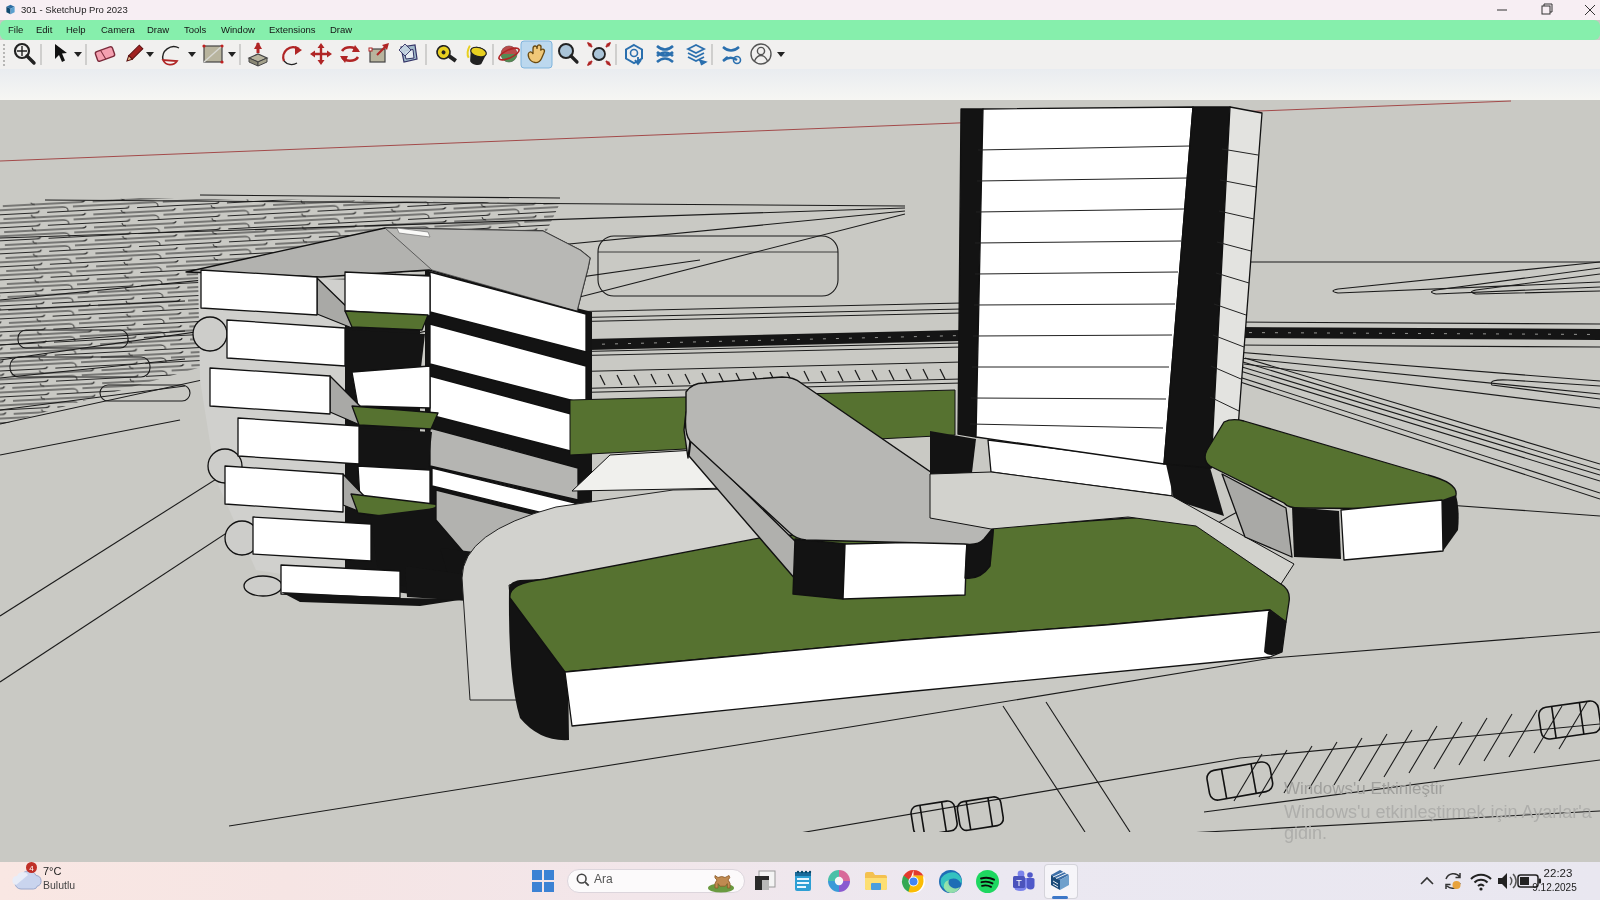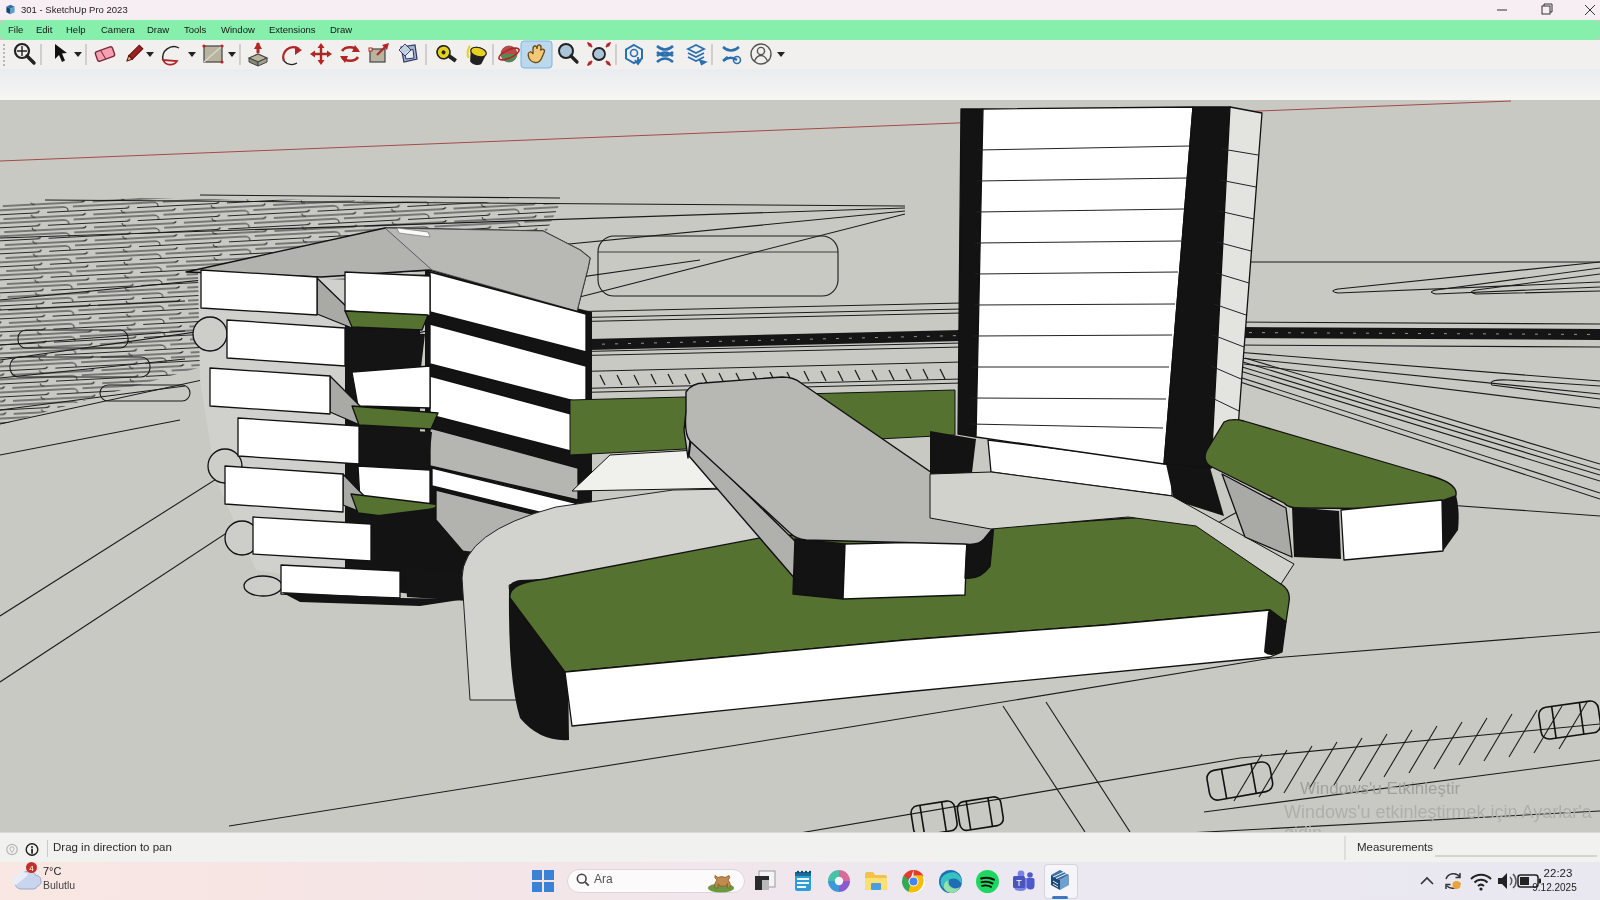--- a/index.html
+++ b/index.html
@@ -12,21 +12,21 @@
   .winbtn{position:absolute;top:0;width:44px;height:20px;}
   
   #menubar{position:absolute;left:0;top:20px;width:1600px;height:20px;background:#86efac;
     font-size:9.5px;color:#151515;border-radius:6px;}
   #menubar span{position:absolute;top:4px;}
   
   #toolbar{position:absolute;left:0;top:40px;width:1600px;height:29px;background:#f1f0ef;
     border-bottom:1px solid #d0cfce;}
   
   #viewport{position:absolute;left:0;top:69px;width:1600px;height:763px;}
-  #wm1{position:absolute;left:1284px;top:710px;font-size:17px;color:#a0a09d;margin-left:16px;}
+  #wm1{position:absolute;left:1284px;top:710px;font-size:17px;color:#a0a09d;}
   #wm2{position:absolute;left:1284px;top:733px;font-size:18px;color:#aeaeab;}
   
   #statusbar{position:absolute;left:0;top:832px;width:1600px;height:30px;background:#f1f1f0;
     border-top:1px solid #d9d9d8;font-size:11.5px;color:#2a2a2a;}
   
   #taskbar{position:absolute;left:0;top:862px;width:1600px;height:38px;
     background:linear-gradient(90deg,#f9e7e3 0%,#f6e5e4 18%,#f2e6ea 40%,#ebe8f1 62%,#e9e7f0 100%);}
 </style>
 </head>
 <body>
@@ -488,36 +488,20 @@
         <polygon points="1222,474 1286,508 1292,557 1245,537" fill="#a9a9a6"></polygon>
         <path d="M1224,422 Q1232,418 1244,421 L1428,475 Q1458,483 1456,495 L1453,504 Q1448,512 1428,509 L1300,508 Q1288,508 1284,503 L1210,466 Q1202,460 1207,450 Z" fill="#567230"></path>
         <polygon points="1292,507 1339,511 1341,559 1294,557" fill="#131313" stroke="none"></polygon>
         <polygon points="1341,510 1442,500 1443,551 1344,560" fill="#ffffff"></polygon>
         <path d="M1442,500 L1456,495 Q1460,510 1458,530 L1443,551 Z" fill="#131313" stroke="none"></path>
       </g>
     </svg>
     <div id="wm1">Windows'u Etkinleştir</div>
     <div id="wm2">Windows'u etkinleştirmek için Ayarlar'a gidin.</div>
   </div>
-  <div id="statusbar">
-    <svg width="100" height="30" viewBox="0 0 100 30" style="position:absolute;left:0;top:0">
-      <circle cx="12" cy="16.5" r="5.2" fill="none" stroke="#b5b5b3" stroke-width="1.2"></circle>
-      <path d="M12,13.7 a2,2 0 0 1 2,2 q0,1.4 -2,3.8 q-2,-2.4 -2,-3.8 a2,2 0 0 1 2,-2 Z" fill="none" stroke="#b5b5b3" stroke-width="1"></path>
-      <circle cx="32" cy="16.5" r="5.8" fill="none" stroke="#1f1f1f" stroke-width="1.4"></circle>
-      <circle cx="32" cy="13.9" r="1" fill="#1f1f1f"></circle>
-      <rect x="31.2" y="15.7" width="1.7" height="5" fill="#1f1f1f"></rect>
-      <line x1="47.5" y1="7" x2="47.5" y2="24" stroke="#c9c9c8" stroke-width="1"></line>
-    </svg>
-    <span style="position:absolute;left:53px;top:8px">Drag in direction to pan</span>
-    <svg width="260" height="30" viewBox="0 0 260 30" style="position:absolute;left:1340px;top:0">
-      <line x1="5" y1="3" x2="5" y2="27" stroke="#c9c9c8" stroke-width="1"></line>
-      <line x1="95" y1="23" x2="257" y2="23" stroke="#b5b5b4" stroke-width="1"></line>
-    </svg>
-    <span style="position:absolute;left:1357px;top:8px">Measurements</span>
-  </div>
   <div id="taskbar">
 
     <svg width="60" height="38" viewBox="0 0 60 38" style="position:absolute;left:8px;top:0">
       <path d="M13,27 a6,6 0 0 1 0,-12 a8,8 0 0 1 15,-1.5 a5.5,5.5 0 0 1 1,10.8 q-0.5,2.7 -3.5,2.7 Z" fill="#c9d4ee" stroke="#9aa8cc" stroke-width="1"></path>
       <path d="M8,23 a4.5,4.5 0 0 1 1,-8.9 a6,6 0 0 1 11,-1" fill="#e8edf8" stroke="none"></path>
       <circle cx="23.5" cy="5.5" r="5.5" fill="#c03028"></circle>
       <text x="23.5" y="8.5" font-size="8" fill="#fff" text-anchor="middle" font-family="Liberation Sans,sans-serif">4</text>
     </svg>
     <div style="position:absolute;left:43px;top:3px;font-size:11px;color:#222">7°C</div>
     <div style="position:absolute;left:43px;top:17px;font-size:10.5px;color:#444">Bulutlu</div>

